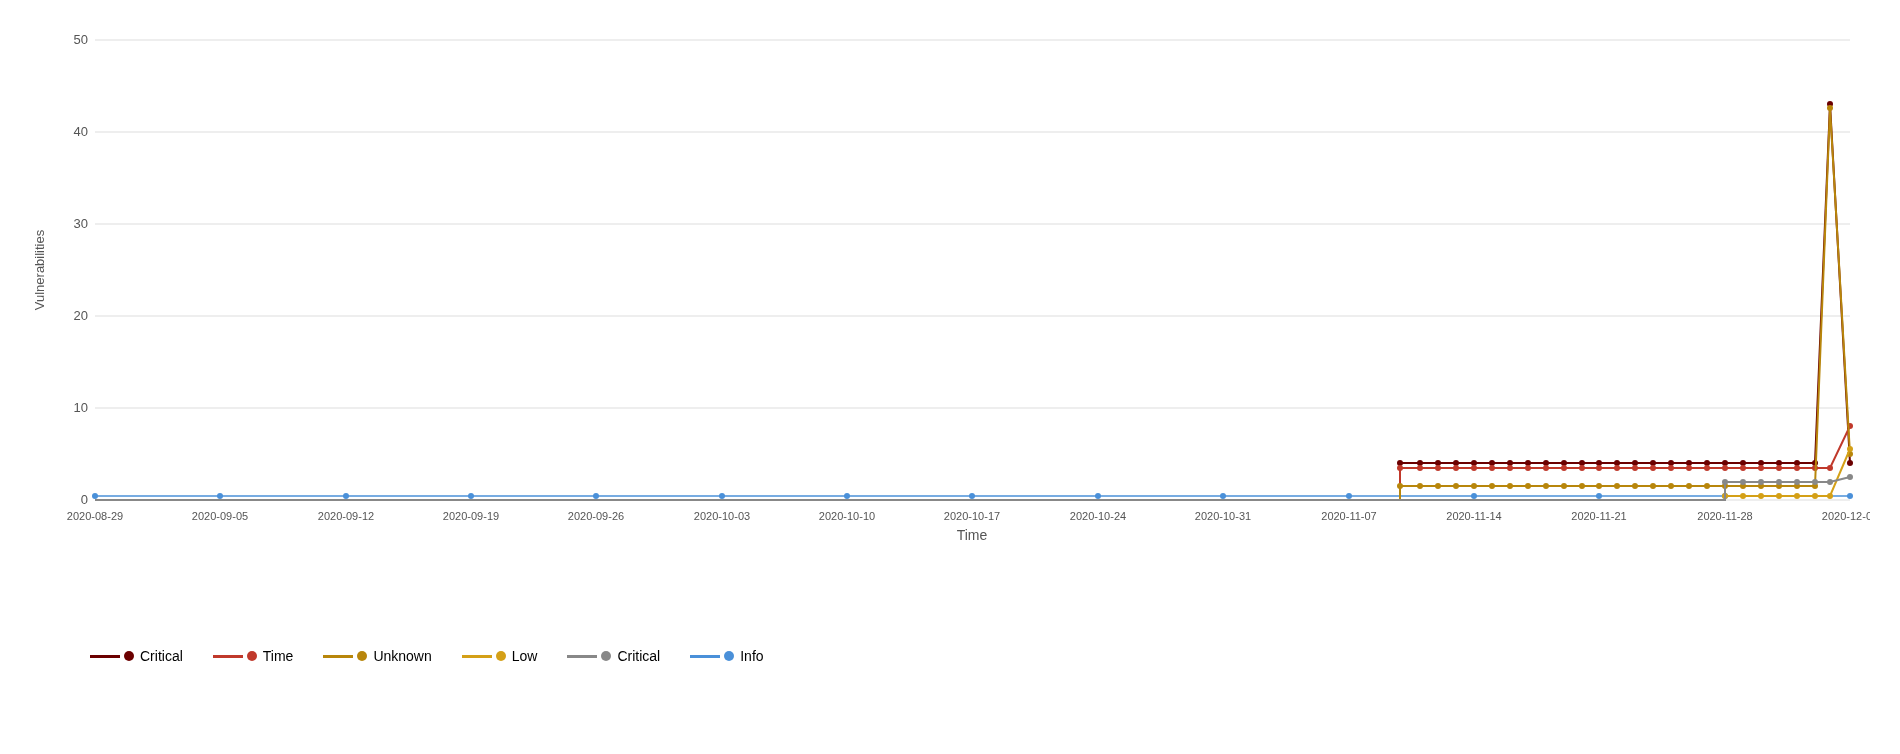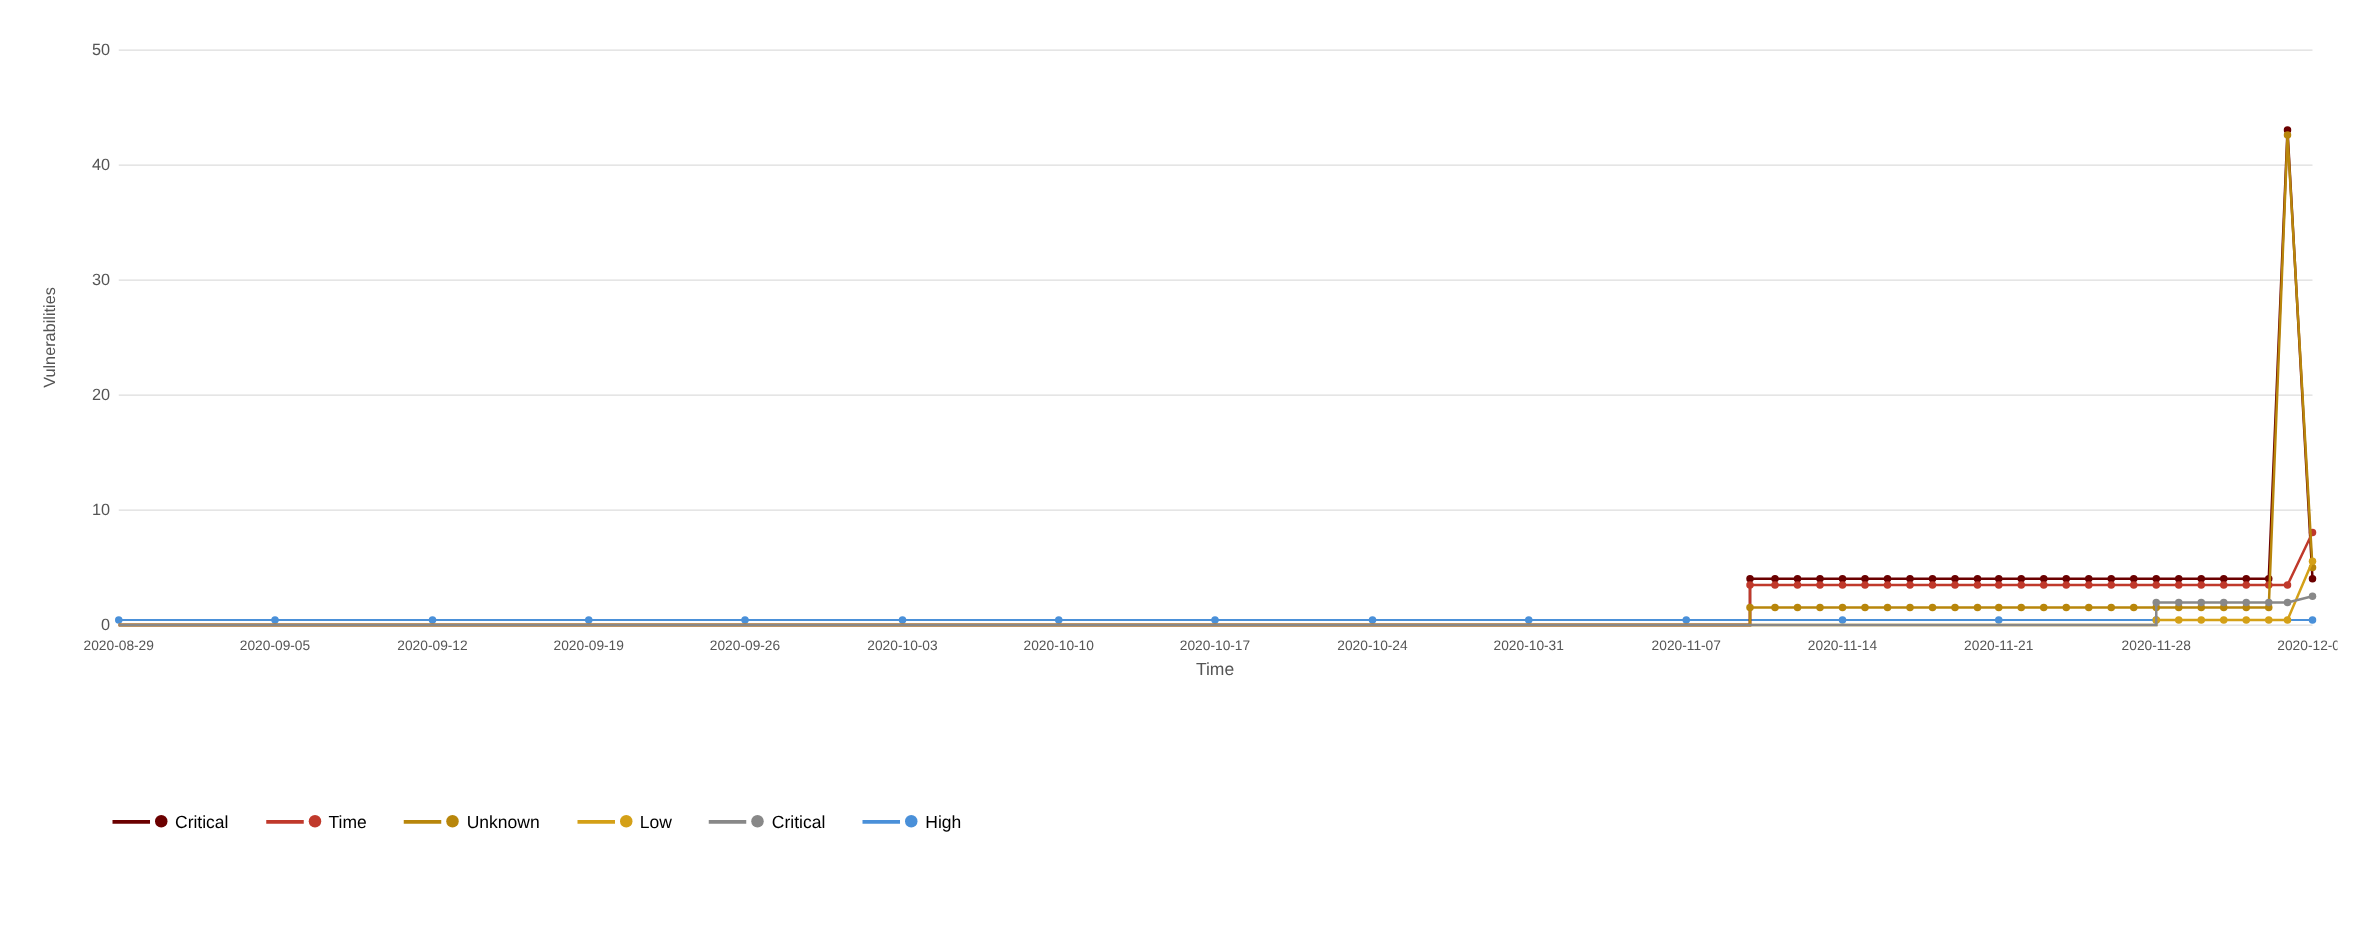--- a/index.html
+++ b/index.html
@@ -246,17 +246,17 @@
           <span style="width:30px;height:3px;background:#888888;display:inline-block;"></span>
           <span style="width:10px;height:10px;border-radius:50%;background:#888888;display:inline-block;"></span>
         </span>
         <span>Critical</span>
       </div>
       <div class="legend-item">
         <span style="display:inline-flex;align-items:center;gap:4px;">
           <span style="width:30px;height:3px;background:#4a90d9;display:inline-block;"></span>
           <span style="width:10px;height:10px;border-radius:50%;background:#4a90d9;display:inline-block;"></span>
         </span>
-        <span>High</span>
+        <span>Info</span>
       </div>
     </div>
   </div>
 </div>
 
 </body></html>

